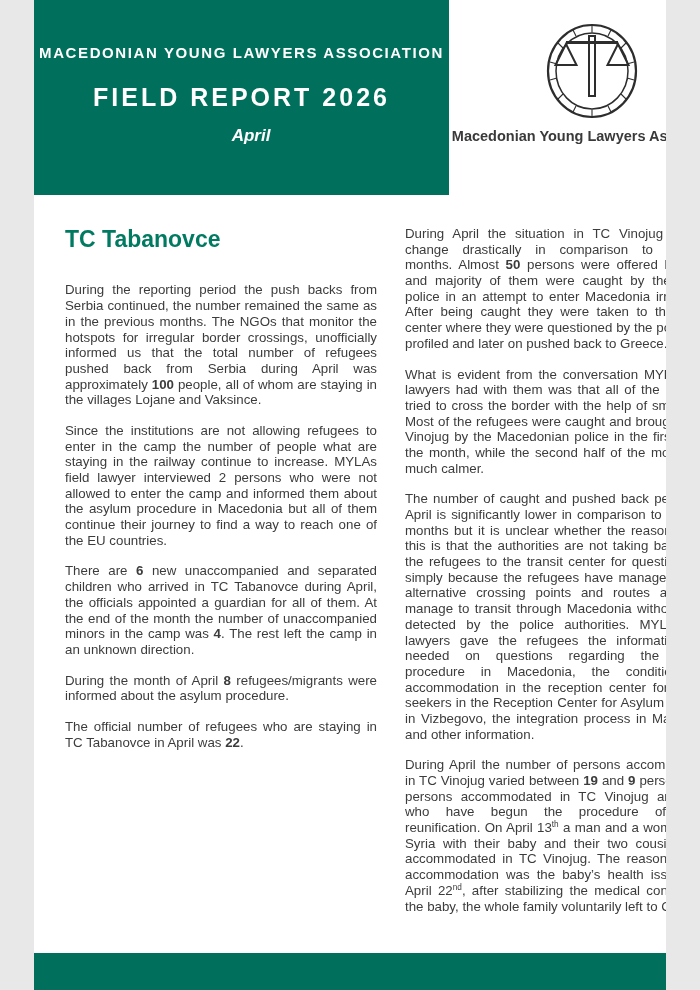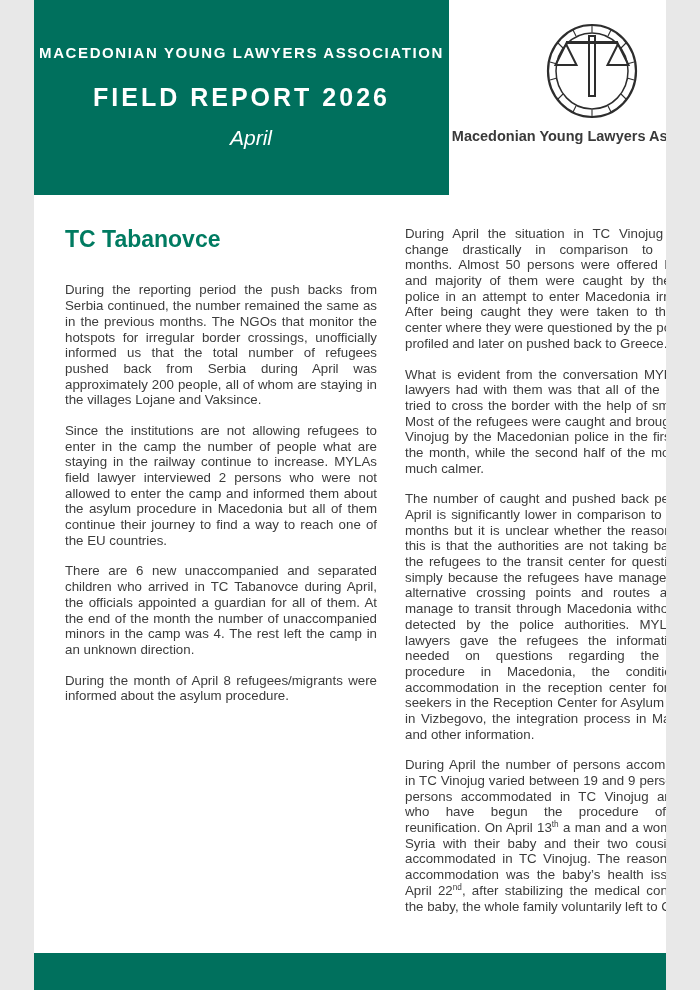--- a/index.html
+++ b/index.html
@@ -23,21 +23,21 @@
     background:var(--brand-band);color:#ffffff;text-align:center;
     padding-top:44px;
   }
   .banner .org-name{
     font-size:15px;font-weight:bold;letter-spacing:1.6px;white-space:nowrap;
   }
   .banner .report-title{
     margin-top:22px;font-size:25px;font-weight:bold;letter-spacing:3px;white-space:nowrap;
   }
   .banner .report-subtitle{
-    margin-top:14px;font-size:21px;font-style:italic;font-weight:400;padding-left:19px;
+    margin-top:14px;font-size:17px;font-style:italic;font-weight:700;padding-left:19px;
   }
   .logo-block{
     position:absolute;left:415px;top:22px;width:285px;text-align:center;
   }
   .logo-block svg{display:block;margin:0 auto;}
   .logo-caption{
     margin-top:8px;font-size:14.5px;font-weight:bold;color:var(--logo-text);
     white-space:nowrap;
   }
   
@@ -48,21 +48,21 @@
   .col{flex:1 1 0;min-width:0;}
   .col h2{
     color:var(--heading);font-size:23px;font-weight:bold;line-height:1.15;
     margin:0 0 30px 0;
   }
   .col p{
     font-size:13.3px;line-height:1.18;text-align:justify;
     margin:0 0 15px 0;color:var(--body-text);
     hyphens:auto;-webkit-hyphens:auto;
   }
-  .col p b{font-weight:normal;}
+  .col p b{font-weight:bold;}
   .col p sup{font-size:0.62em;line-height:0;vertical-align:super;}
   
   .footer-band{
     position:absolute;left:0;top:953px;width:700px;height:37px;
     background:var(--brand-band);
   }
   .page-number{
     display:block;height:37px;line-height:37px;text-align:right;
     padding-right:34px;color:#ffffff;font-size:15px;font-weight:bold;
   }
@@ -105,24 +105,25 @@
         <polygon points="73,22 62.5,43 83.5,43" stroke-width="2"></polygon>
       </svg>
       <div class="logo-caption">Macedonian Young Lawyers Association</div>
     </div>
   </header>
 
   <main class="columns">
     <section class="col">
       <h2>TC Tabanovce</h2>
       <div>
-          <p>During the reporting period the push backs from Serbia continued, the number remained the same as in the previous months. The NGOs that monitor the hotspots for irregular border crossings, unofficially informed us that the total number of refugees pushed back from Serbia during April was approximately <b>200</b> people, all of whom are staying in the villages Lojane and Vaksince.</p>
+          <p>During the reporting period the push backs from Serbia continued, the number remained the same as in the previous months. The NGOs that monitor the hotspots for irregular border crossings, unofficially informed us that the total number of refugees pushed back from Serbia during April was approximately <b>100</b> people, all of whom are staying in the villages Lojane and Vaksince.</p>
           <p>Since the institutions are not allowing refugees to enter in the camp the number of people what are staying in the railway continue to increase. MYLAs field lawyer interviewed 2 persons who were not allowed to enter the camp and informed them about the asylum procedure in Macedonia but all of them continue their journey to find a way to reach one of the EU countries.</p>
           <p>There are <b>6</b> new unaccompanied and separated children who arrived in TC Tabanovce during April, the officials appointed a guardian for all of them. At the end of the month the number of unaccompanied minors in the camp was <b>4</b>. The rest left the camp in an unknown direction.</p>
           <p>During the month of April <b>8</b> refugees/migrants were informed about the asylum procedure.</p>
+          <p>The official number of refugees who are staying in TC Tabanovce in April was <b>22</b>.</p>
         </div>
     </section>
     <section class="col">
       <div>
           <p>During April the situation in TC Vinojug did not change drastically in comparison to previous months. Almost <b>50</b> persons were offered legal aid and majority of them were caught by the border police in an attempt to enter Macedonia irregularly. After being caught they were taken to the transit center where they were questioned by the police and profiled and later on pushed back to Greece.</p>
           <p>What is evident from the conversation MYLAs field lawyers had with them was that all of the refugees tried to cross the border with the help of smugglers. Most of the refugees were caught and brought in TC Vinojug by the Macedonian police in the first half of the month, while the second half of the month was much calmer.</p>
           <p>The number of caught and pushed back persons in April is significantly lower in comparison to pervious months but it is unclear whether the reason behind this is that the authorities are not taking back all of the refugees to the transit center for questioning or simply because the refugees have managed to find alternative crossing points and routes and they manage to transit through Macedonia without being detected by the police authorities. MYLAs field lawyers gave the refugees the information they needed on questions regarding the asylum procedure in Macedonia, the conditions for accommodation in the reception center for asylum seekers in the Reception Center for Asylum Seekers in Vizbegovo, the integration process in Macedonia and other information.</p>
           <p>During April the number of persons accommodated in TC Vinojug varied between <b>19</b> and <b>9</b> persons. The persons accommodated in TC Vinojug are those who have begun the procedure of family reunification. On April 13<sup>th</sup> a man and a woman from Syria with their baby and their two cousins were accommodated in TC Vinojug. The reason of their accommodation was the baby’s health issues. On April 22<sup>nd</sup>, after stabilizing the medical condition of the baby, the whole family voluntarily left to Greece.</p>
         </div>
     </section>

